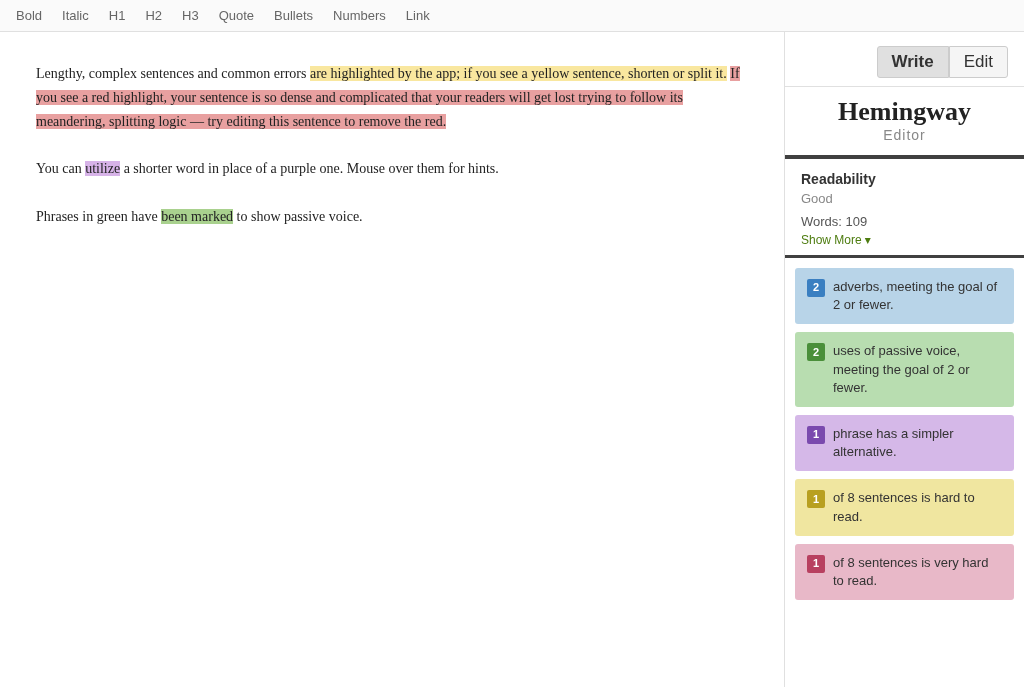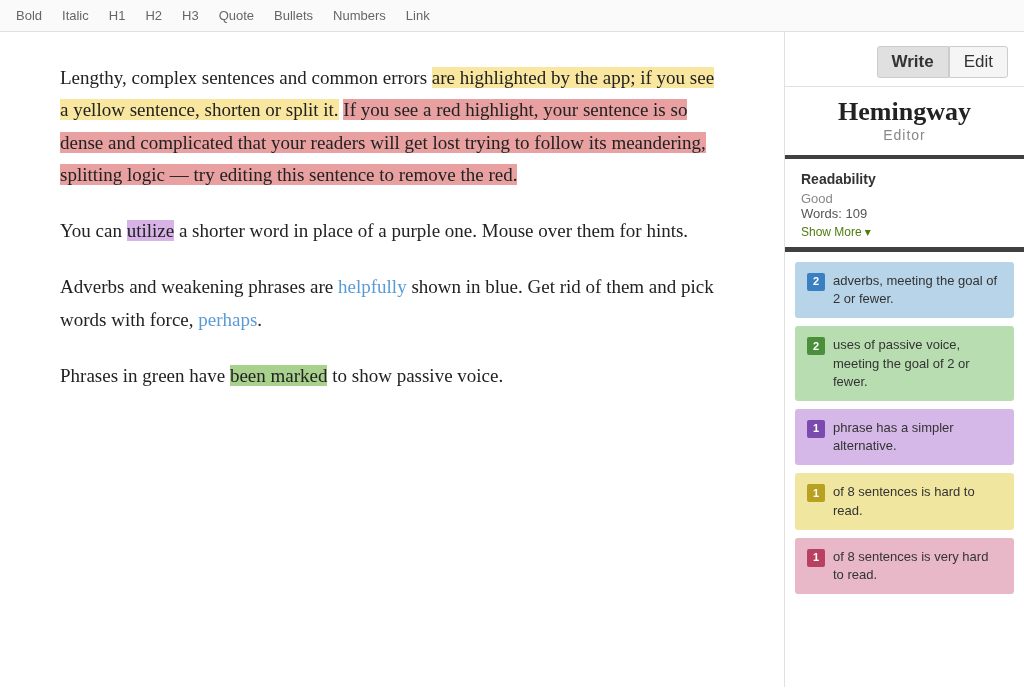--- a/index.html
+++ b/index.html
@@ -24,23 +24,23 @@
       cursor: pointer;
       font-family: Arial, sans-serif;
       text-decoration: none;
     }
     .main-layout {
       display: flex;
       height: calc(697px - 42px);
     }
     .editor-area {
       flex: 1;
-      padding: 30px 60px;
+      padding: 30px 36px;
       overflow-y: auto;
-      font-size: 19px;
+      font-size: 14px;
       line-height: 1.7;
       color: #222;
     }
     .editor-area p {
       margin-bottom: 24px;
     }
     .highlight-yellow {
       background-color: #f9e79f;
     }
     .highlight-red {
@@ -102,40 +102,40 @@
       color: #222;
     }
     .brand-logo .brand-sub {
       font-size: 14px;
       font-family: Arial, sans-serif;
       color: #888;
       letter-spacing: 1px;
     }
     .readability-section {
       padding: 12px 16px 8px 16px;
-      border-bottom: 5px solid #404040;
+      border-bottom: 3px solid #404040;
     }
     .readability-title {
       font-size: 14px;
       font-weight: bold;
       font-family: Arial, sans-serif;
       color: #333;
       margin-bottom: 4px;
     }
     .grade-value {
       font-size: 22px;
       font-weight: bold;
       font-family: Arial, sans-serif;
       color: #c08020;
     }
     .grade-label {
       font-size: 13px;
       font-family: Arial, sans-serif;
       color: #888;
-      margin-bottom: 0;
+      margin-bottom: 8px;
     }
     .words-line {
       font-size: 13px;
       font-family: Arial, sans-serif;
       color: #555;
       margin-bottom: 4px;
     }
     .words-line span {
       font-weight: normal;
     }
@@ -209,23 +209,20 @@
 
 <div class="main-layout">
   <div class="editor-area">
     <p>
       <span>Lengthy, complex sentences and common errors </span><span class="highlight-yellow">are highlighted by the app; if you see a yellow sentence, shorten or split it.</span><span> </span><span class="highlight-red">If you see a red highlight, your sentence is so dense and complicated that your readers will get lost trying to follow its meandering, splitting logic — try editing this sentence to remove the red.</span>
     </p>
     <p>
       <span>You can </span><span class="highlight-purple">utilize</span><span> a shorter word in place of a purple one. Mouse over them for hints.</span>
     </p>
     <p>
-      <span>Adverbs and weakening phrases are </span><span class="highlight-blue">helpfully</span><span> shown in blue. Get rid of them and pick words with force, </span><span class="highlight-blue">perhaps</span><span>.</span>
-    </p>
-    <p>
       <span>Phrases in green have </span><span class="highlight-green">been marked</span><span> to show passive voice.</span>
     </p>
   </div>
 
   <div class="sidebar">
     <div class="sidebar-header">
       <button class="tab-btn active">Write</button>
       <button class="tab-btn">Edit</button>
     </div>
 

